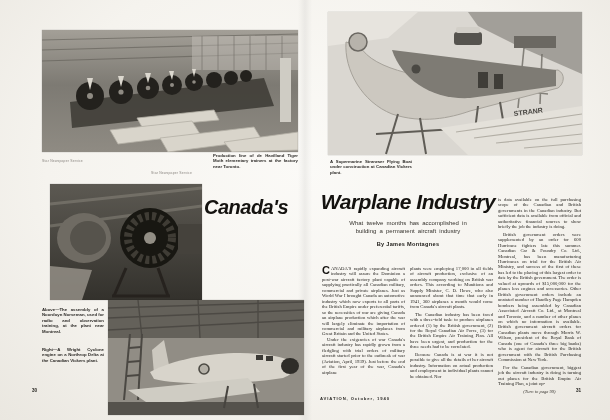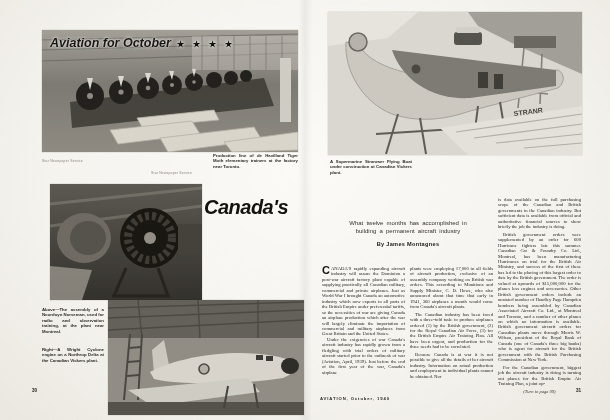--- a/index.html
+++ b/index.html
@@ -94,23 +94,20 @@
           <circle cx="152" cy="52" r="1.8"></circle>
         </g>
       <rect x="238" y="28" width="11" height="64" fill="#cfccc4"></rect>
       <g fill="#d9d5cb" stroke="#b4b0a6" stroke-width="0.8">
         <polygon points="95,88 172,80 177,90 100,97"></polygon>
         <polygon points="68,100 150,91 158,104 76,114"></polygon>
         <polygon points="118,108 212,97 220,110 126,122"></polygon>
         <polygon points="182,112 256,102 256,120 190,122"></polygon>
       </g>
     </svg>
-    <div class="banner">
-      <span>Aviation for October</span><span class="stars">★ ★ ★ ★</span>
-    </div>
   </div>
   <div class="credit" style="left:42px;top:159px;">Star Newspaper Service</div>
   <div class="caption" style="left:213px;top:153px;width:85px;">Production line of de Havilland Tiger Moth elementary trainers at the factory near Toronto.</div>
   <div class="credit" style="left:130px;top:171px;width:62px;text-align:right;">Star Newspaper Service</div>
 
   <div class="photo" style="left:50px;top:184px;width:152px;height:116px;">
     <svg viewBox="0 0 152 116" preserveAspectRatio="none">
       <defs>
         <linearGradient id="g2" x1="0" y1="0" x2="0" y2="1">
           <stop offset="0" stop-color="#5c5952"></stop>
@@ -215,20 +212,21 @@
         <line x1="128" y1="120" x2="254" y2="102"></line>
           <line x1="146" y1="126" x2="254" y2="112"></line>
         <line x1="168" y1="131" x2="254" y2="122"></line>
           <line x1="196" y1="136" x2="254" y2="131"></line>
       </g>
       <text x="186" y="104" font-family="Liberation Sans, sans-serif" font-size="7" font-weight="bold" fill="#4a4843" transform="rotate(-7 186 104)">STRANR</text>
     </svg>
   </div>
   <div class="caption" style="left:330px;top:159px;width:82px;">A Supermarine Stranraer Flying Boat under construction at Canadian Vickers plant.</div>
 
+  <div class="title-script" id="warplane">Warplane Industry</div>
   <div class="subtitle">
     <div>What twelve months has accomplished in</div>
     <div>building  a  permanent  aircraft  industry</div>
   </div>
   <div class="byline">By James Montagnes</div>
 
   <div class="col" style="left:322px;top:266px;">
     <p><span class="dropcap">C</span><span>ANADA'S rapidly expanding aircraft industry will assure the Dominion a post-war aircraft factory plant capable of supplying practically all Canadian military, commercial and private airplanes. Just as World War I brought Canada an automotive industry which now exports to all parts of the British Empire under preferential tariffs, so the necessities of war are giving Canada an airplane production which after the war will largely eliminate the importation of commercial and military airplanes from Great Britain and the United States.</span></p>
     <p class="ind">Under the exigencies of war Canada's aircraft industry has rapidly grown from a fledgling with trial orders of military aircraft started prior to the outbreak of war (Aviation, April, 1939). Just before the end of the first year of the war, Canada's airplane</p>
   </div>

